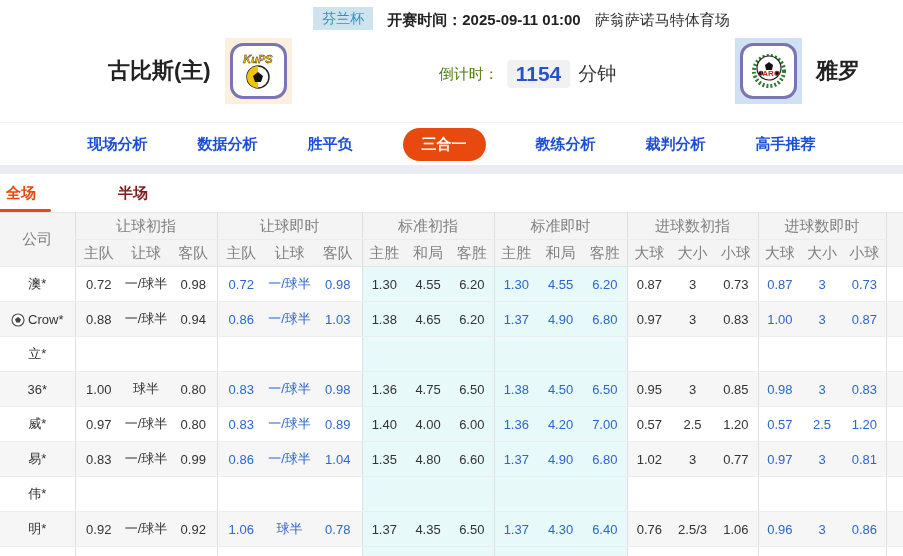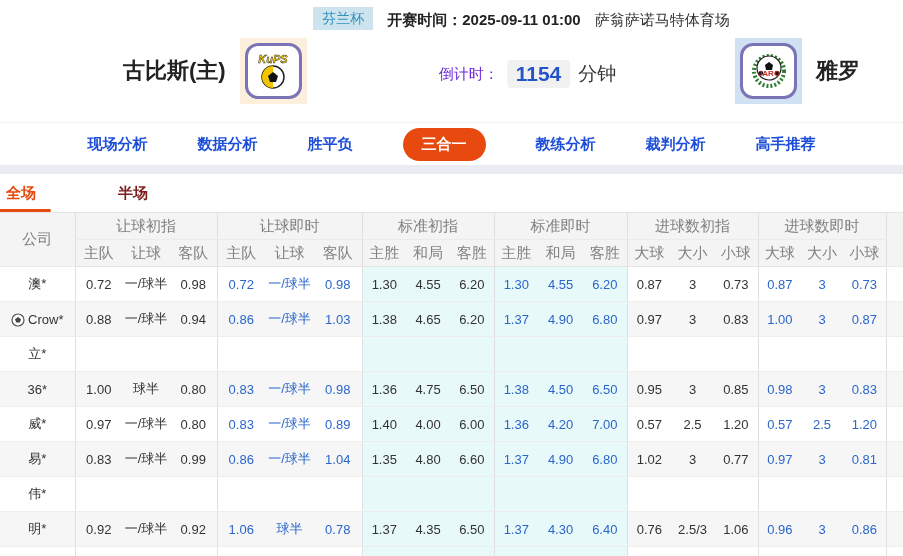--- a/index.html
+++ b/index.html
@@ -9,30 +9,30 @@
 
   
   .info-bar { display:flex; align-items:flex-end; justify-content:center; gap:14px; padding:9px 0 4px 0; padding-left:140px; height:34px; }
   .league-badge { background:#cde4ef; color:#2e93bd; font-size:14px; padding:3px 9px; line-height:1.2; }
   .kickoff { font-size:15px; font-weight:bold; color:#222; }
   .venue { font-size:15px; color:#333; }
 
   
   .teams-row { position:relative; height:88px; }
   .team-group { position:absolute; top:4px; display:flex; align-items:center; gap:14px; }
-  .team-home { left:123px; }
+  .team-home { left:108px; }
   .team-away { right:43px; }
   .team-name { font-size:22px; font-weight:bold; color:#222; }
   .logo-wrap { width:67px; height:66px; display:flex; align-items:center; justify-content:center; }
   .logo-wrap.home { background:#fcf0dc; }
   .logo-wrap.away { background:#cfe1f3; }
   .logo-box { width:57px; height:56px; background:#fff; border:3px solid #7b74b4; border-radius:13px; display:flex; align-items:center; justify-content:center; overflow:hidden; }
 
   .countdown { position:absolute; top:26px; left:calc(50% + 76px); transform:translateX(-50%); display:flex; align-items:center; gap:8px; white-space:nowrap; }
-  .countdown-label { font-size:15px; color:#6d28d9; }
+  .countdown-label { font-size:15px; color:#4d7c0f; }
   .countdown-value { background:#f1f1f1; border-radius:4px; padding:2px 9px; font-size:21px; font-weight:bold; color:#2553c9; }
   .countdown-unit { font-size:19px; color:#333; }
 
   
   .nav-bar { display:flex; align-items:center; justify-content:center; gap:50px; height:43px; border-top:1px solid #f2f2f2; }
   .nav-item { font-size:15px; font-weight:600; color:#1d4ed8; cursor:pointer; white-space:nowrap; }
   .nav-item.active { background:#e8490e; color:#fff; border-radius:17px; padding:7px 19px; font-weight:600; }
   .divider-band { height:9px; background:#eaecf1; }
 
   

